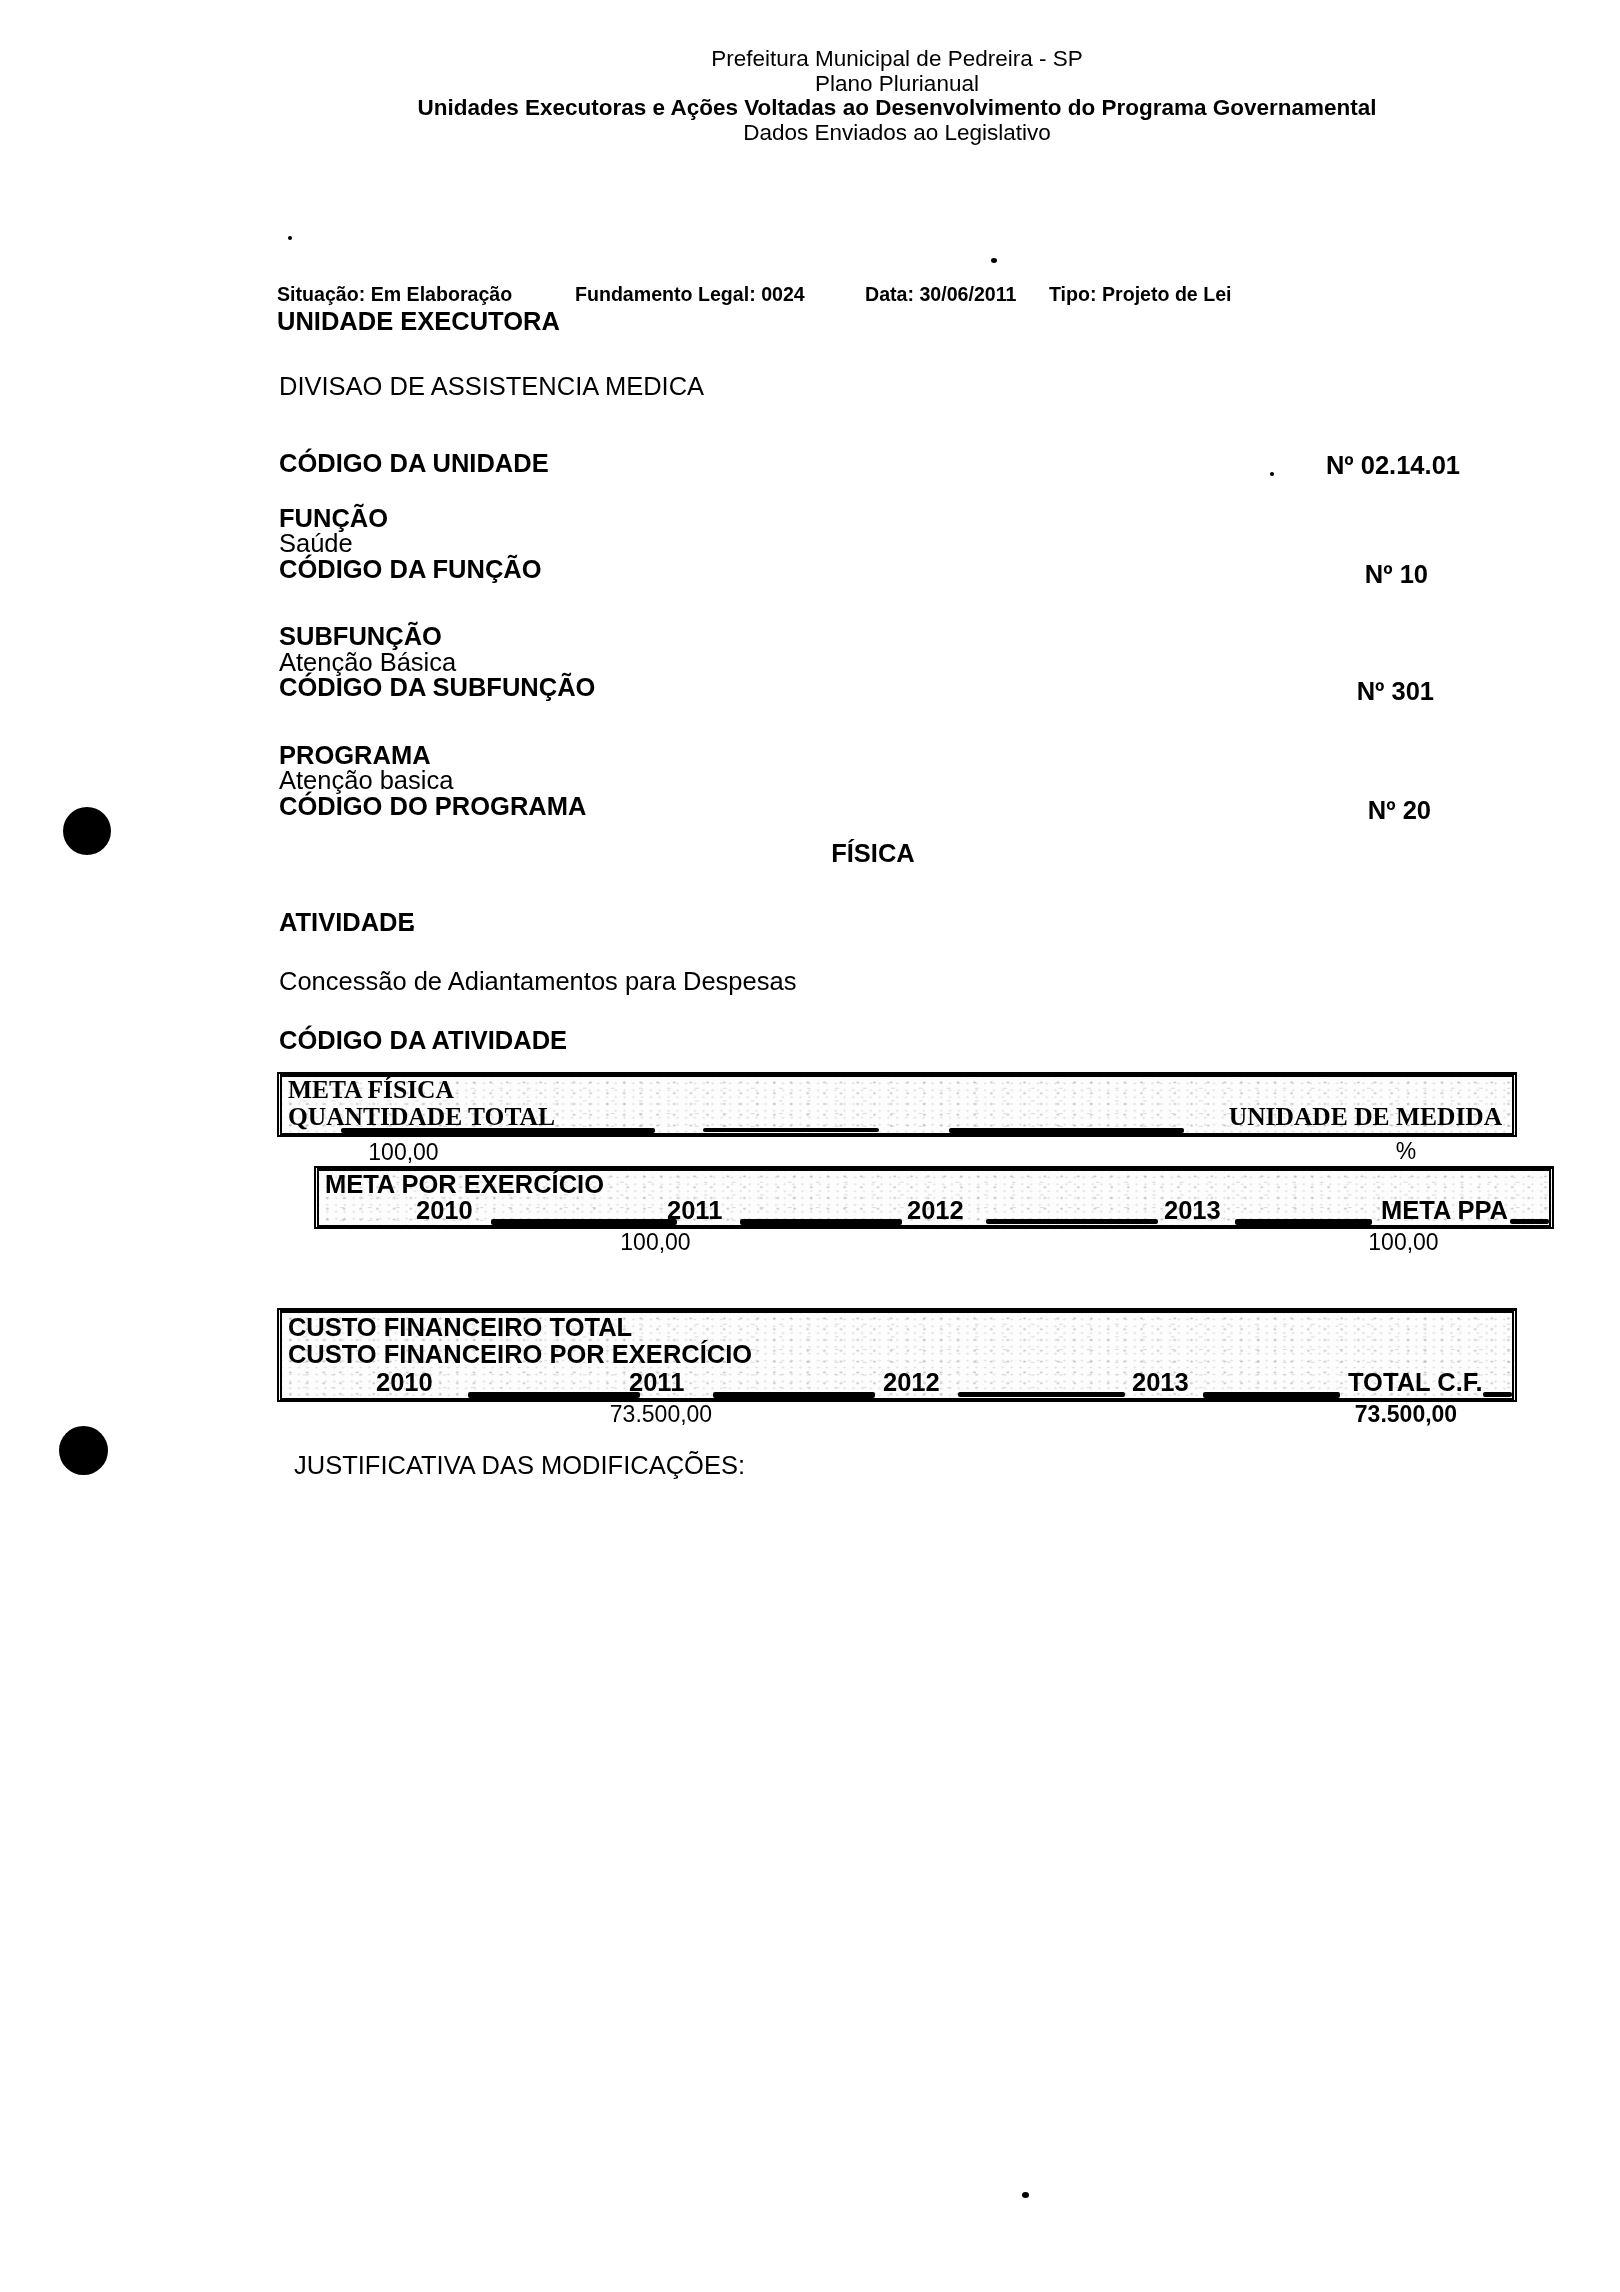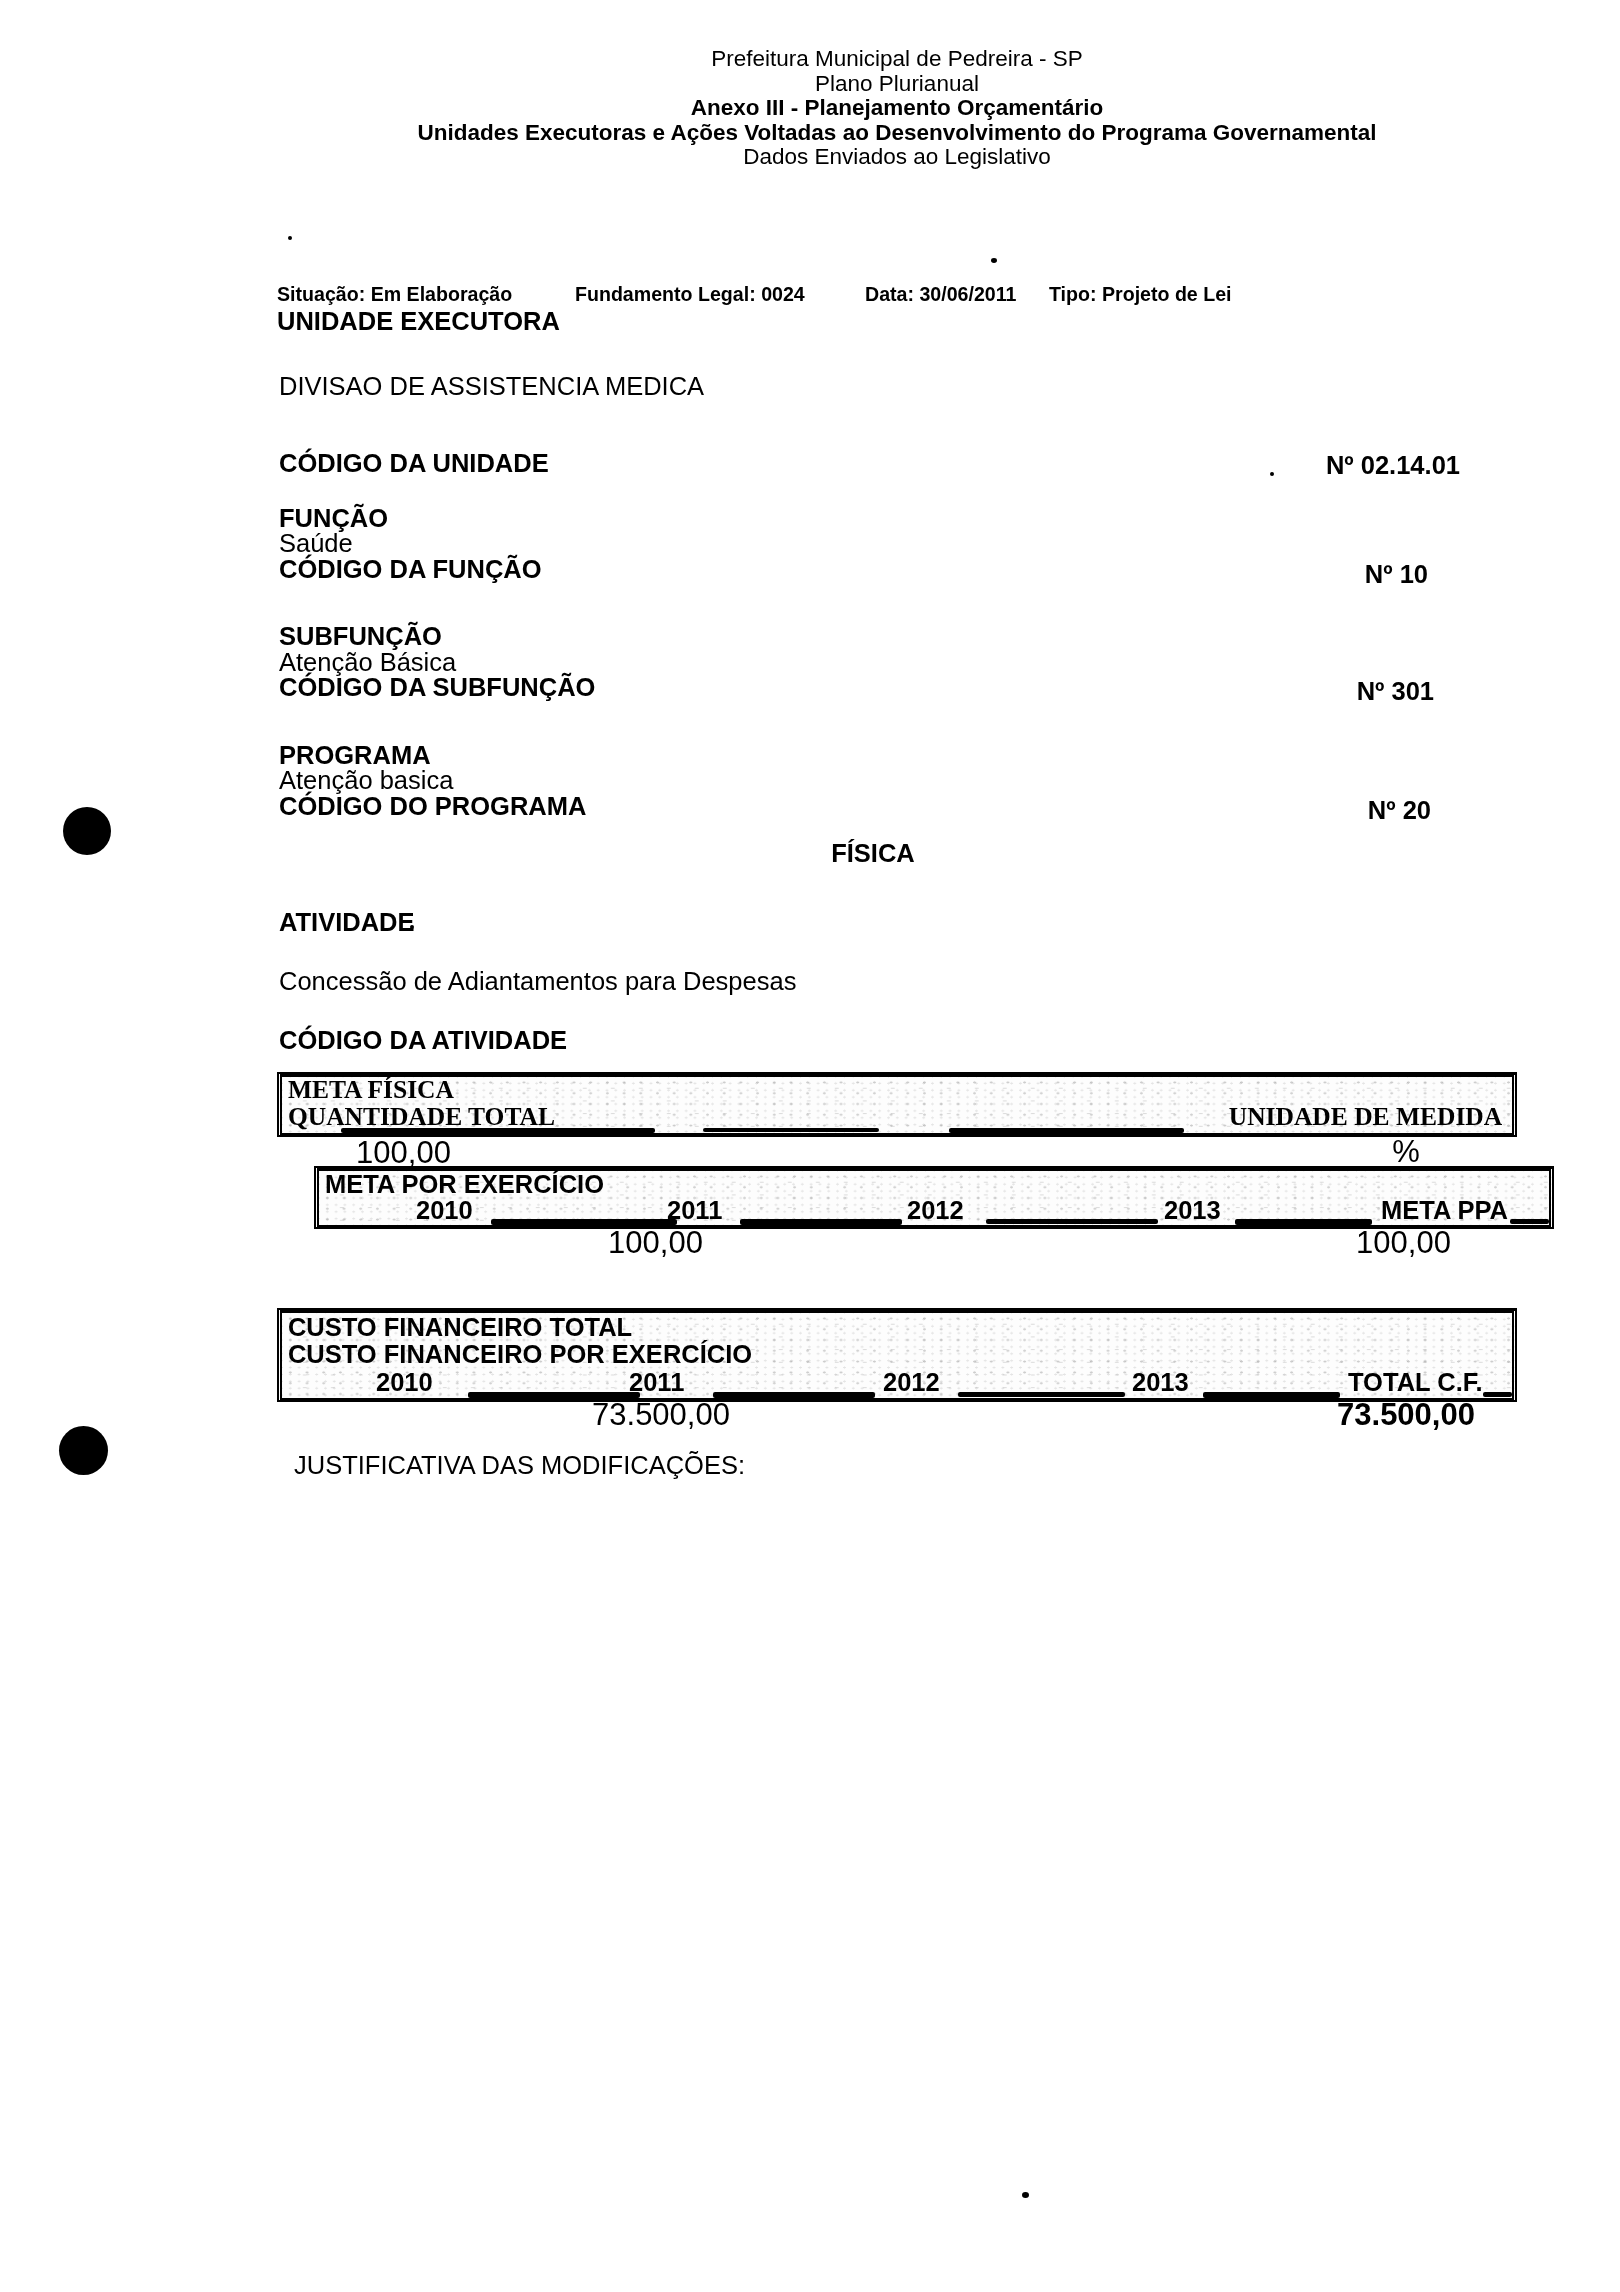--- a/index.html
+++ b/index.html
@@ -9,21 +9,21 @@
     background:#fff;
     font-family:"Liberation Sans", sans-serif;
     color:#000;
     overflow:hidden;
   }
   .abs{position:absolute;white-space:nowrap;}
   .b{font-weight:bold;}
   .t23{font-size:22.5px;line-height:23.5px;}
   .t20{font-size:19.6px;line-height:21.6px;}
   .t26{font-size:25.5px;line-height:26.5px;}
-  .t25{font-size:31px;line-height:25.5px;}
+  .t25{font-size:23px;line-height:25.5px;}
   .center{text-align:center;}
   .header-block{left:277px;top:47px;width:1240px;text-align:center;}
   .header-block div{margin:0 0 1px 0;}
   
   .bar{
     position:absolute;
     left:277px;
     width:1240px;
     box-sizing:border-box;
     border-top:5.9px solid #000;
@@ -52,21 +52,20 @@
   <div class="punch-hole" style="left:59px;top:1426px;width:49px;height:49px;"></div>
   <div class="speck" style="left:991px;top:258px;width:5.9px;height:4.9px;"></div>
   <div class="speck" style="left:288px;top:236px;width:3.9px;height:3.9px;"></div>
   <div class="speck" style="left:410px;top:925px;width:3.9px;height:3.9px;"></div>
   <div class="speck" style="left:1022px;top:2192px;width:6.9px;height:5.9px;"></div>
   <div class="speck" style="left:1270px;top:472px;width:3.9px;height:3.9px;"></div>
 
   <div class="abs header-block">
     <div class="t23">Prefeitura Municipal de Pedreira - SP</div>
     <div class="t23">Plano Plurianual</div>
-    <div class="t23 b">Anexo III - Planejamento Orçamentário</div>
     <div class="t23 b">Unidades Executoras e Ações Voltadas ao Desenvolvimento do Programa Governamental</div>
     <div class="t23">Dados Enviados ao Legislativo</div>
   </div>
 
   <div class="abs t20 b" style="left:277px;top:284px;">Situação: Em Elaboração</div>
   <div class="abs t20 b" style="left:575px;top:284px;">Fundamento Legal: 0024</div>
   <div class="abs t20 b" style="left:865px;top:284px;">Data: 30/06/2011</div>
   <div class="abs t20 b" style="left:1049px;top:284px;">Tipo: Projeto de Lei</div>
 
   <div class="abs t26 b" style="left:277px;top:308px;">UNIDADE EXECUTORA</div>

